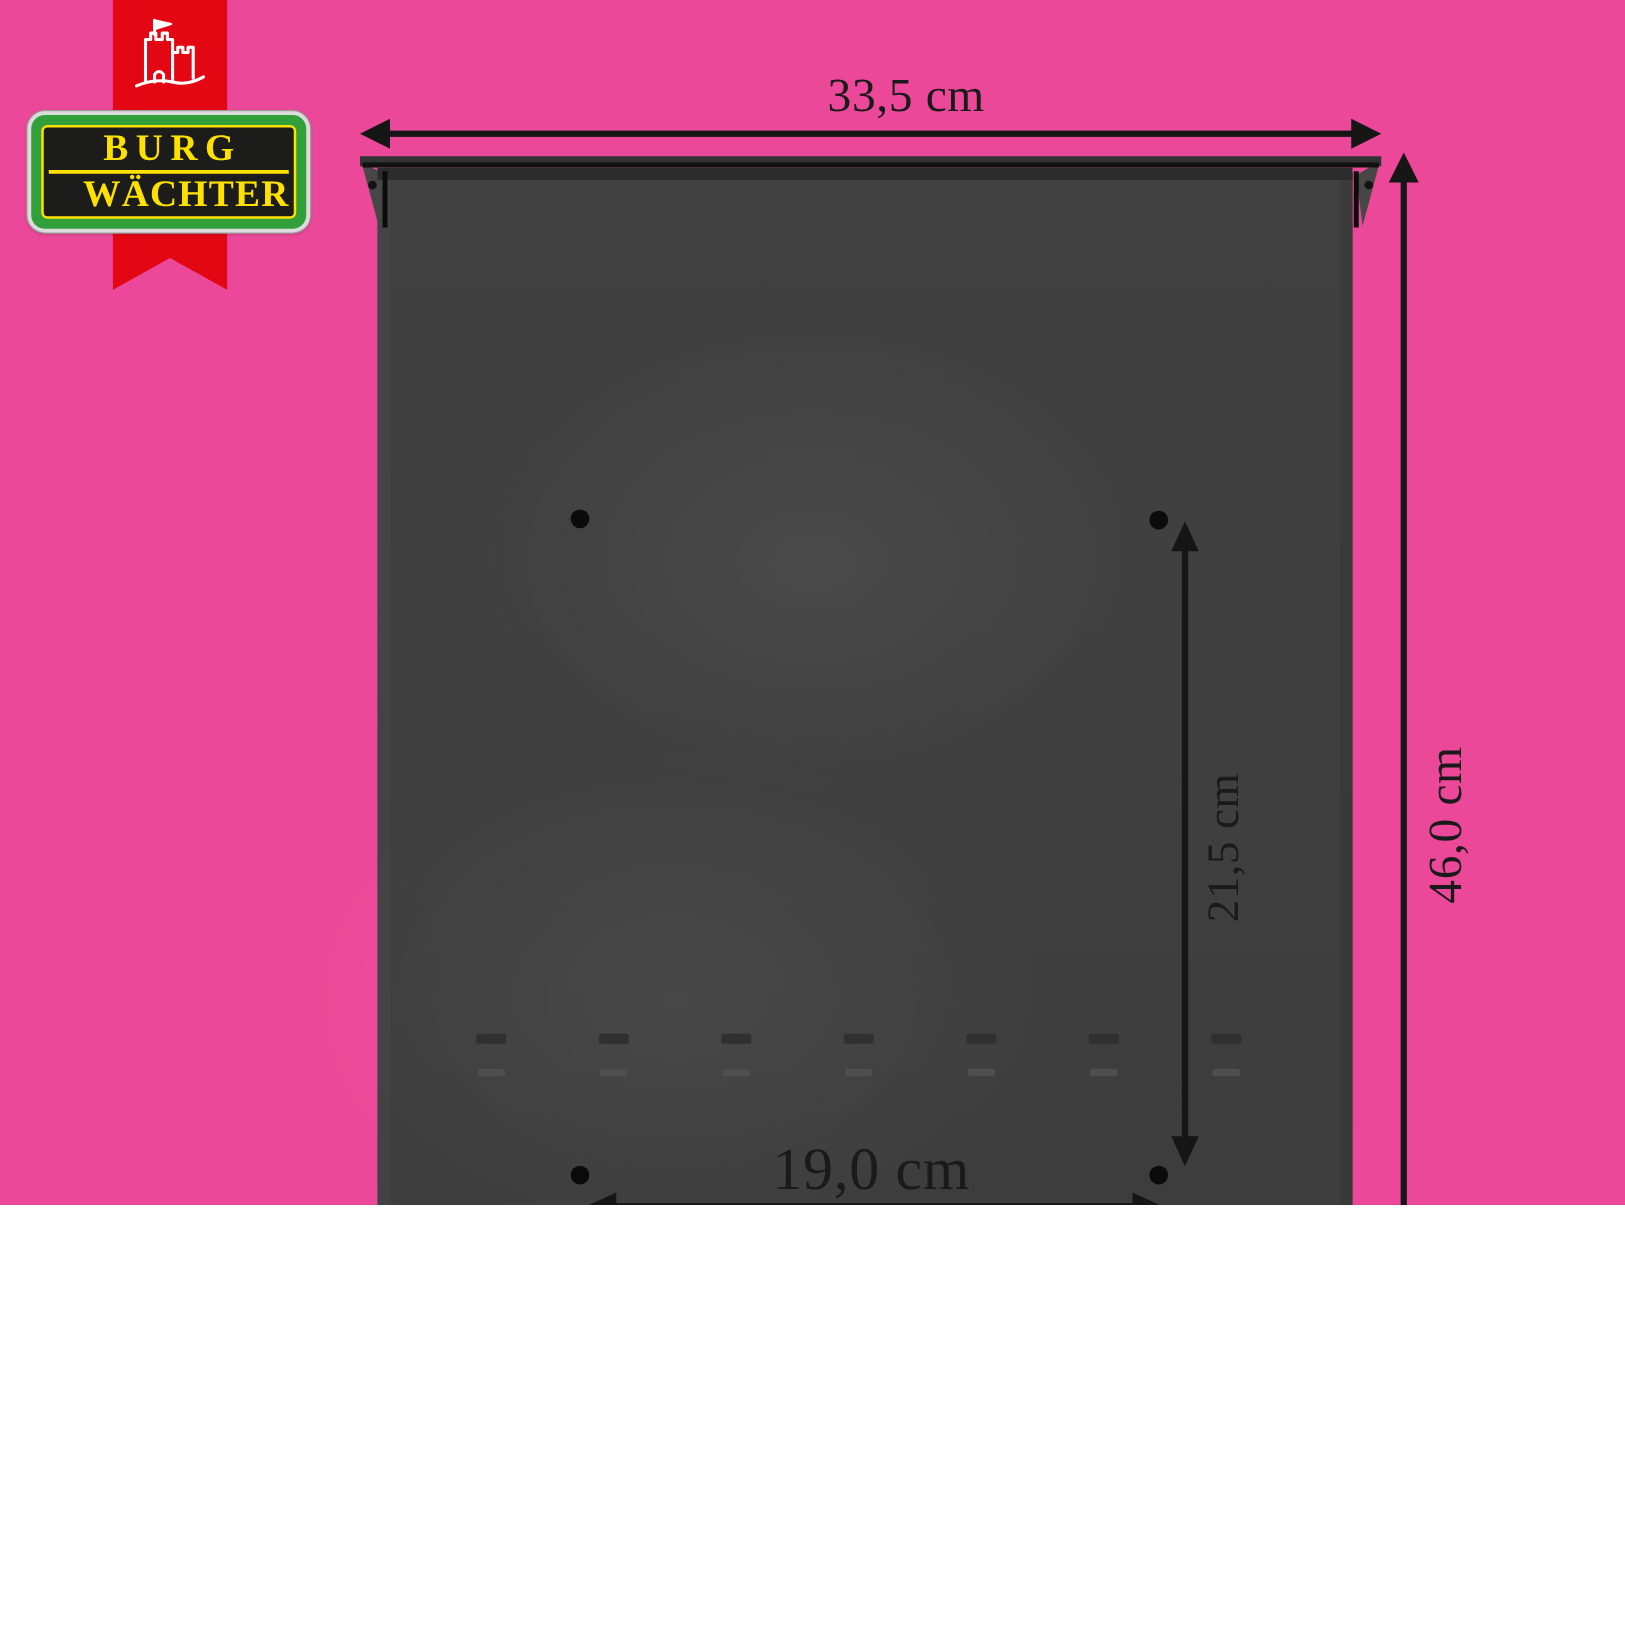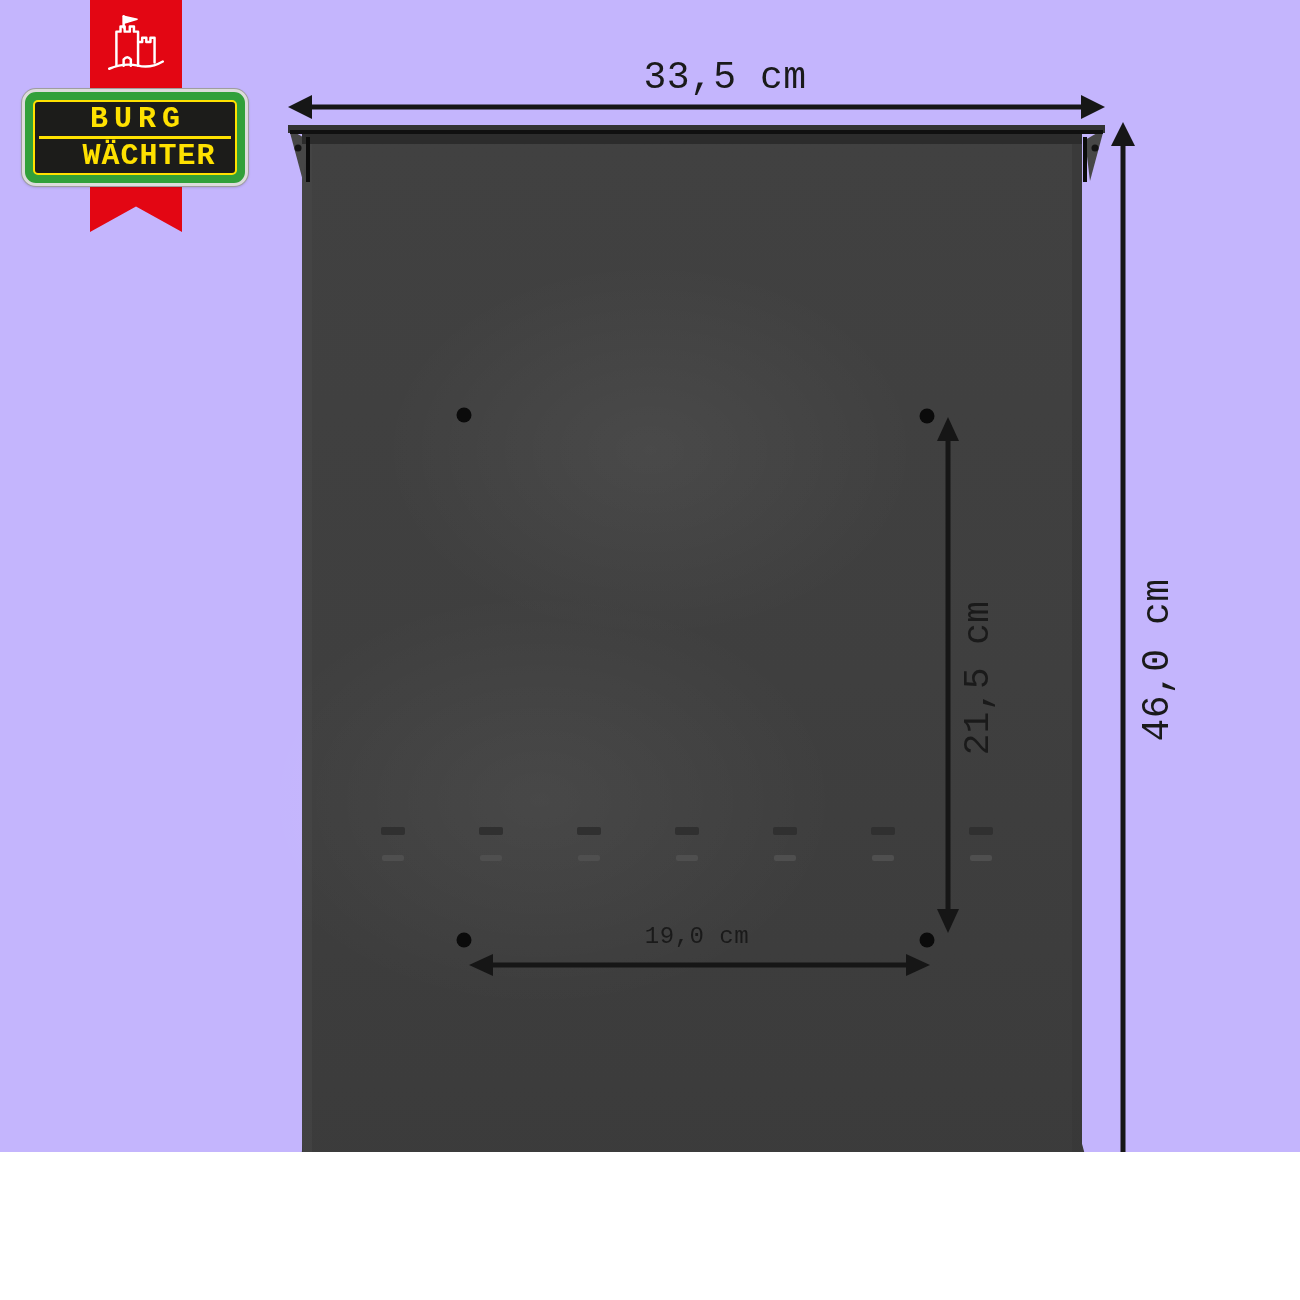--- a/index.html
+++ b/index.html
@@ -1,17 +1,17 @@
 <!DOCTYPE html>
 <html><head>
 <meta charset="utf-8">
 <style>
   html,body{margin:0;padding:0;background:#ffffff;}
-  #stage{position:relative;width:1300px;height:1152px;background:#c4b5fd;overflow:hidden;
-         font-family:Liberation Mono, monospace;}
+  #stage{position:relative;width:1300px;height:964px;background:#ec4899;overflow:hidden;
+         font-family:Liberation Serif, serif;}
   svg{position:absolute;left:0;top:0;}
   .dim-label{position:absolute;font-size:38px;color:#1a1a1a;white-space:nowrap;
              transform:translate(-50%,-50%);letter-spacing:0.5px;}
   .dim-label.rot{transform:translate(-50%,-50%) rotate(-90deg);}
   
   #ribbon{position:absolute;left:90px;top:0;width:92px;height:232px;background:#e30613;
           clip-path:polygon(0 0,100% 0,100% 100%,50% 89%,0 100%);}
   #castle{position:absolute;left:13px;top:8px;}
   #badge{position:absolute;left:22px;top:89px;width:226px;height:97px;background:#31a03a;
          border:3px solid #dcdcdc;border-radius:14px;
@@ -132,21 +132,21 @@
         <rect x="491" y="962.5" width="417" height="5"></rect>
         <polygon points="469,965 493,954 493,976"></polygon>
         <polygon points="930,965 906,954 906,976"></polygon>
       </g>
     </g>
   </svg>
 
   <div class="dim-label" style="left:725px;top:77px;">33,5 cm</div>
   <div class="dim-label rot" style="left:1157px;top:660px;">46,0 cm</div>
   <div class="dim-label rot" style="left:978px;top:678px;font-size:36px;">21,5 cm</div>
-  <div class="dim-label" style="left:697px;top:936px;font-size:24px;">19,0 cm</div>
+  <div class="dim-label" style="left:697px;top:936px;font-size:48px;">19,0 cm</div>
 
   <div>
     <div id="ribbon">
       <svg id="castle" width="66" height="72" viewBox="0 0 64 64">
         <g fill="none" stroke="#ffffff" stroke-width="2.4" stroke-linejoin="round" stroke-linecap="round">
           <path d="M20,16 V5"></path>
           <path d="M20,5 L33,8 L20,12 Z" fill="#ffffff" stroke-width="1.5"></path>
           <path d="M13,53 V20 H17 V15 H21 V20 H26 V15 H30 V20 H34 V53"></path>
           <path d="M34,30 H38 V26 H42 V30 H46 V26 H50 V32 V50"></path>
           <path d="M20,53 V47 Q23.5,42.5 27,47 V53"></path>

